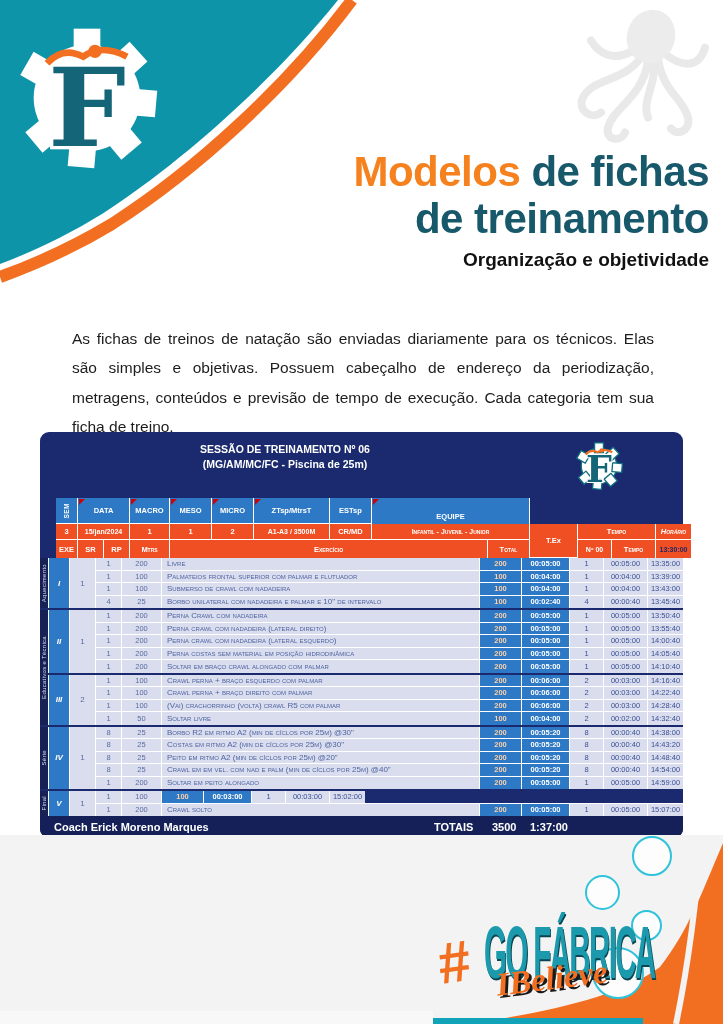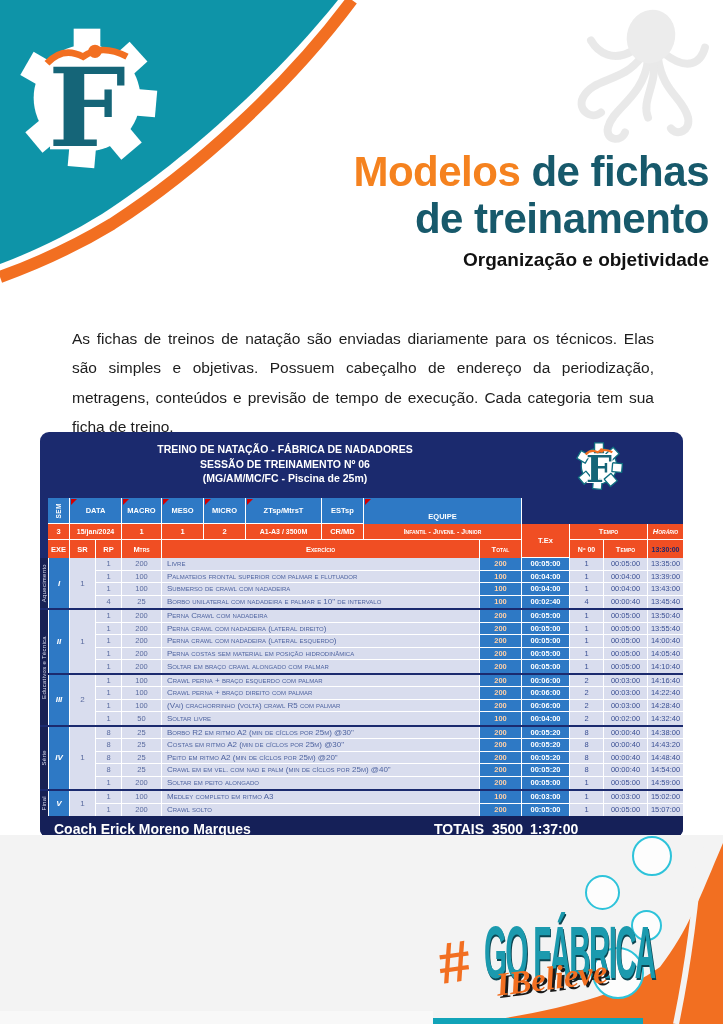--- a/index.html
+++ b/index.html
@@ -21,21 +21,21 @@
   #subtitle{display:block;font-size:19px;color:#111;margin-top:7px;letter-spacing:0;line-height:22px;}
 
   
   #intro{left:72px;top:308px;width:582px;font-size:15.5px;line-height:29.5px;color:#1d1d1d;text-align:justify;}
 
   
   #sheet{left:40px;top:432px;width:643px;height:406px;background:#1b2a6e;border-radius:9px;font-family:"Liberation Sans",sans-serif;}
   #sheet-title{left:8px;top:10px;width:474px;text-align:center;color:#fff;font-weight:bold;font-size:10.5px;line-height:14.5px;}
   #sheet-logo{left:500px;top:2px;width:118px;height:60px;}
 
-  #sheet-head{left:0;top:66px;width:643px;height:60px;text-align:right;}
+  #sheet-head{left:8px;top:66px;width:643px;height:60px;text-align:right;}
   .hbg{position:absolute;background:#fff;}
   .hcell{position:absolute;box-sizing:border-box;display:flex;align-items:center;justify-content:center;
          color:#fff;font-weight:bold;font-size:7.5px;overflow:hidden;white-space:nowrap;}
   .blue{background:#2e79c5;}
   .red{background:#f04e23;}
   .mark::before{content:"";position:absolute;left:1px;top:1px;border:3px solid transparent;
                 border-top-color:#d40000;border-left-color:#d40000;}
   .vtext{writing-mode:vertical-rl;transform:rotate(180deg);font-size:6.5px;letter-spacing:.5px;}
   .sc{font-variant:small-caps;}
   .navy-text{color:#1b2a6e;}
@@ -61,21 +61,21 @@
   .c-rp{width:26px;}
   .c-mtrs{width:40px;}
   .c-exer{width:318px;justify-content:flex-start;padding-left:5px;font-variant:small-caps;color:#4f64a0;font-size:8px;}
   .c-total{width:42px;background:#2e79c5;color:#ffd0a8;font-weight:bold;}
   .c-tex{width:48px;background:#2e79c5;color:#fff;font-weight:bold;}
   .c-n{width:34px;color:#3a4f93;}
   .c-tempo{width:44px;color:#3a4f93;}
   .c-hor{width:35px;border-right:none;color:#3a4f93;}
 
   
-  #sheet-foot{left:0;top:384px;width:643px;height:22px;background:#152058;border-radius:0 0 9px 9px;color:#fff;font-weight:bold;font-size:14px;}
+  #sheet-foot{left:0;top:384px;width:643px;height:22px;background:#152058;border-radius:0 0 9px 9px;color:#fff;font-weight:bold;font-size:11px;}
   #sheet-foot span{position:absolute;top:5px;}
 
   
   #bottom-deco{left:0;top:835px;width:723px;height:189px;}
   .bubble{position:absolute;border-radius:50%;background:#fdfdfd;border:2px solid #2ec3da;box-sizing:border-box;}
 
   #badge{left:438px;top:908px;width:260px;height:100px;}
   #badge .hash{position:absolute;left:0;top:20px;font-size:58px;font-weight:bold;color:#f26f21;transform:rotate(-8deg);}
   #badge .go{position:absolute;left:46px;top:2px;font-size:36px;font-weight:bold;color:#1b9aae;letter-spacing:-2px;
              transform:scale(.82,2.05);transform-origin:left top;white-space:nowrap;text-shadow:1px 1px 0 #0c4450;}
@@ -126,21 +126,20 @@
     <div class="t1"><span class="orange">Modelos</span><span class="teal"> de fichas</span></div>
     <div class="t1 teal">de treinamento</div>
     <span id="subtitle">Organização e objetividade</span>
   </div>
 
   <p id="intro" class="abs">As fichas de treinos de natação são enviadas diariamente para os técnicos. Elas são simples e objetivas. Possuem cabeçalho de endereço da periodização, metragens, conteúdos e previsão de tempo de execução. Cada categoria tem sua ficha de treino.</p>
 
   <div id="sheet" class="abs">
 
     <div id="sheet-title" class="abs">
-      <div>TREINO DE NATAÇÃO - FÁBRICA DE NADADORES</div>
       <div>SESSÃO DE TREINAMENTO Nº 06</div>
       <div>(MG/AM/MC/FC - Piscina de 25m)</div>
     </div>
 
     <svg id="sheet-logo" class="abs" viewBox="0 0 120 135">
       <g fill="#ffffff" stroke="#0f6e80" stroke-width="3" stroke-linejoin="round">
         <circle cx="60" cy="72" r="40"></circle>
         <rect x="50" y="20" width="20" height="22" transform="rotate(0 60 72)"></rect>
         <rect x="50" y="20" width="20" height="22" transform="rotate(48 60 72)"></rect>
         <rect x="50" y="20" width="20" height="22" transform="rotate(95 60 72)"></rect>
@@ -413,21 +412,20 @@
             </div>
           </div>
         </div>
         <div class="sec">
           <div class="exe-cell">V</div>
           <div class="sr-cell">1</div>
           <div class="rows-wrap">
             <div class="drow">
               <div class="dc c-rp">1</div>
               <div class="dc c-mtrs">100</div>
-              <div class="dc c-exer">Medley completo em ritmo A3</div>
               <div class="dc c-total">100</div>
               <div class="dc c-tex">00:03:00</div>
               <div class="dc c-n">1</div>
               <div class="dc c-tempo">00:03:00</div>
               <div class="dc c-hor">15:02:00</div>
             </div>
             <div class="drow">
               <div class="dc c-rp">1</div>
               <div class="dc c-mtrs">200</div>
               <div class="dc c-exer">Crawl solto</div>

